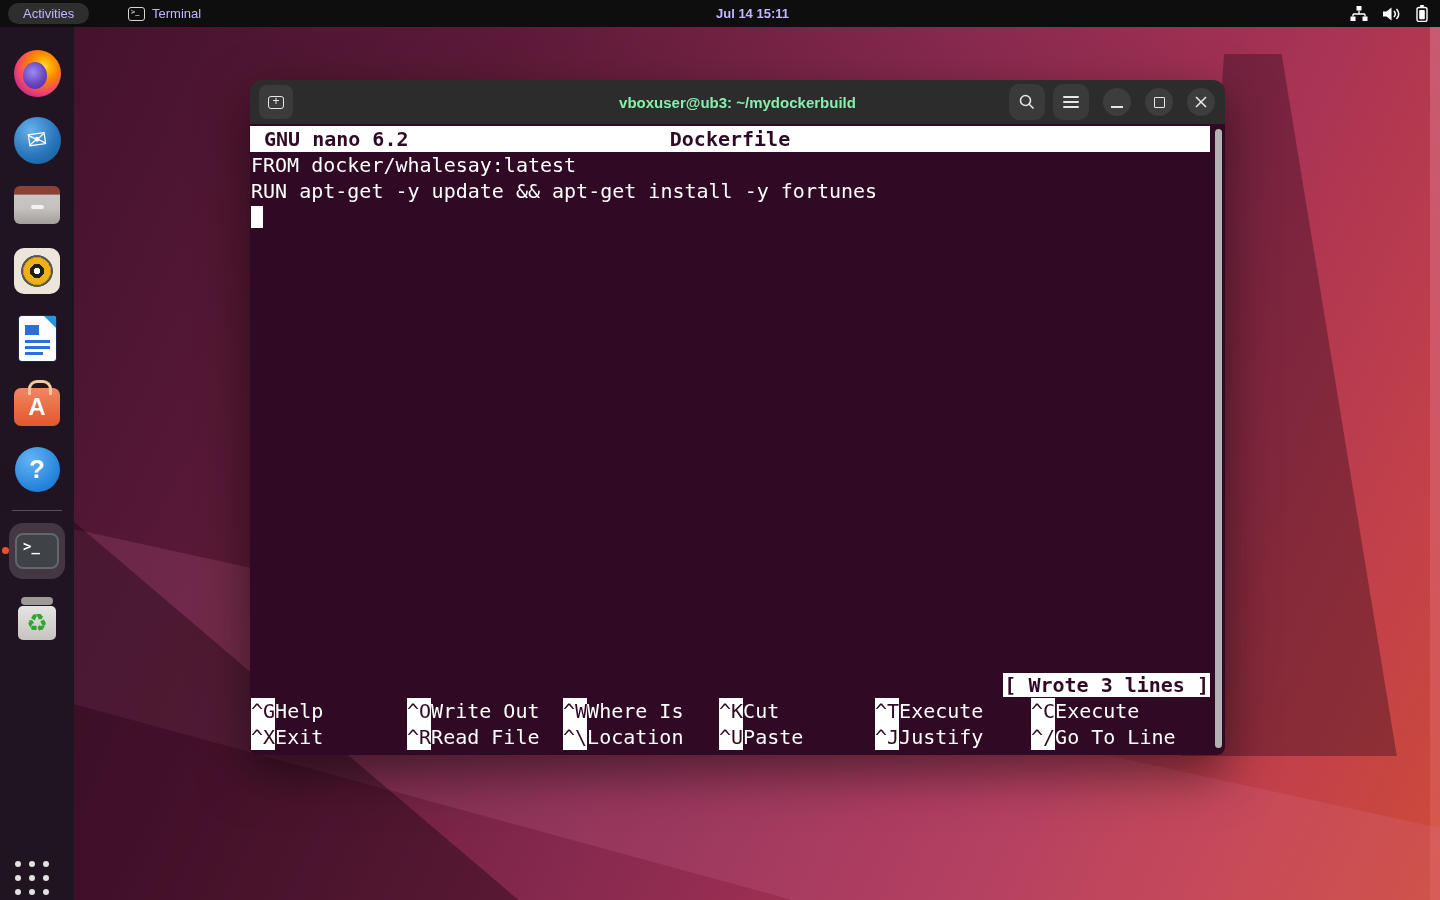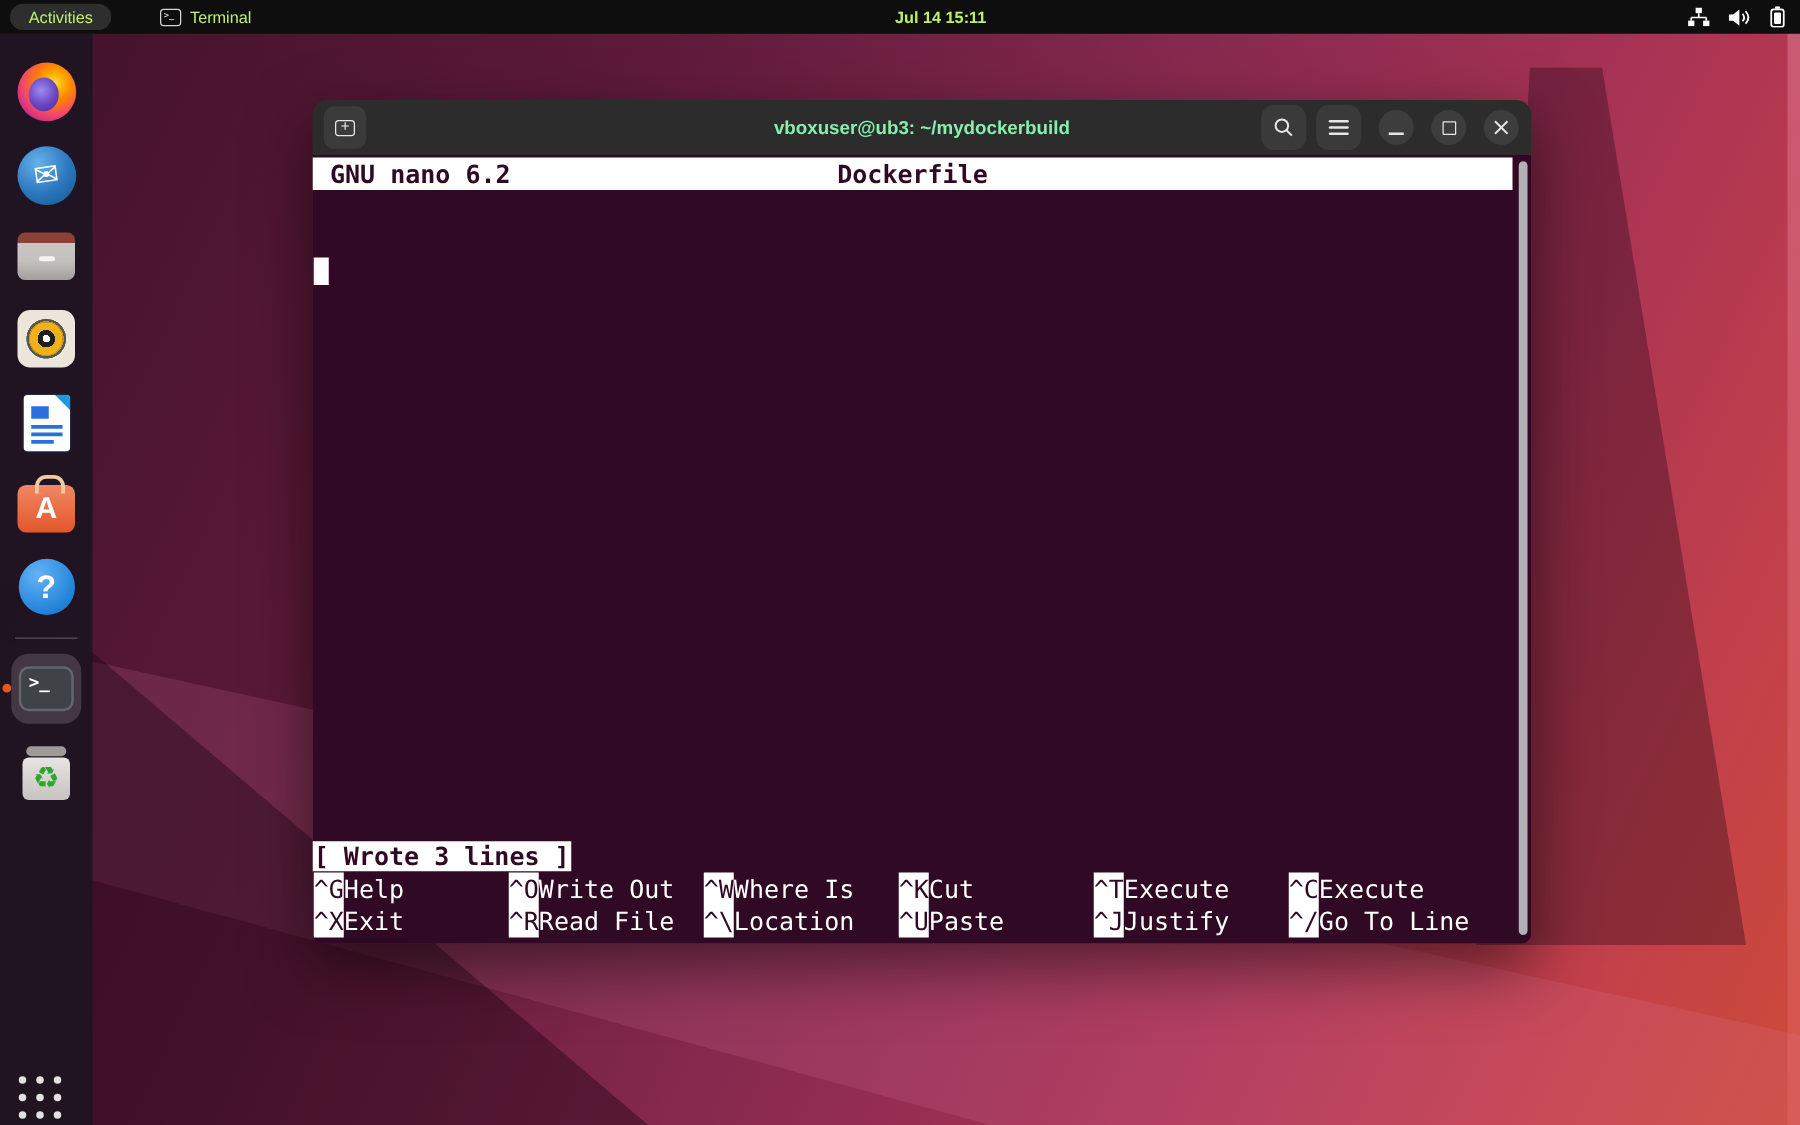--- a/index.html
+++ b/index.html
@@ -15,21 +15,21 @@
     clip-path:polygon(0 57%,0 76%,55% 100%,100% 100%,100% 92%); }
   .facet.dark-bl { background:rgba(24,3,17,.40);
     clip-path:polygon(0 51%,36% 100%,0 100%); }
   .facet.dark-tr { background:rgba(30,6,22,.34);
     clip-path:polygon(85% 6%,89% 6%,97% 84%,82% 84%); }
   .edge-sliver { position:absolute; right:0; top:0; width:10px; height:100%;
     background:linear-gradient(180deg,rgba(255,170,195,.30),rgba(255,140,150,.18)); }
 
   
   .topbar { position:absolute; top:0; left:0; width:1440px; height:27px;
-    background:#0e0e0e; color:#bef264; z-index:50; font-size:13px; }
+    background:#0e0e0e; color:#c4b5fd; z-index:50; font-size:13px; }
   .activities-pill { position:absolute; left:8px; top:3px; height:21px; padding:0 15px;
     background:#2e2e2e; border-radius:12px; display:flex; align-items:center; }
   .focused-app { position:absolute; left:117px; top:0; height:27px; display:flex;
     align-items:center; gap:7px;margin-left:11px; }
   .mini-term { width:17px; height:14px; border:1px solid #d6d6d6; border-radius:3px;
     position:relative; }
   .mini-term::after { content:">_"; position:absolute; left:2px; top:0px;
     font:bold 7px "DejaVu Sans Mono",monospace; color:#d6d6d6; }
   .clock { position:absolute; left:716px; top:0; height:27px; display:flex;
     align-items:center; font-weight:bold; }
@@ -128,21 +128,21 @@
     font:20px/26px "DejaVu Sans Mono","Liberation Mono",monospace; color:#fff; }
   .nano-header { position:absolute; left:0; top:2px; width:960px; height:26px;
     background:#fff; color:#300a24; font-weight:bold; }
   .nano-version { position:absolute; left:14px; top:0; }
   .nano-filename { position:absolute; left:0; width:100%; text-align:center; top:0; }
   .buf-line { position:absolute; left:1px; white-space:pre; }
   .line-1 { top:28px; } .line-2 { top:54px; } .line-3 { top:80px; }
   .cursor { display:inline-block; width:12px; height:22px; background:#fff;
     vertical-align:-4px; }
   .nano-status { position:absolute; left:0; width:960px; bottom:57px; height:26px;
-    text-align:left; }
+    text-align:right; }
   .nano-status span { background:#fff; color:#300a24; font-weight:bold; padding:0 1px; }
   .sc-row { position:absolute; left:1px; width:960px; height:26px; display:flex; }
   .sc-row.r1 { bottom:31px; } .sc-row.r2 { bottom:5px; }
   .sc-col { width:156px; display:flex; }
   .sc-key { display:inline-block; min-width:24px; background:#fff; color:#300a24; }
   .sc-lbl { }
   .scrollbar { position:absolute; right:3px; top:5px; bottom:7px; width:7px;
     background:#b3b1b3; border-radius:4px; }
 </style>
 </head>
@@ -278,20 +278,22 @@
         </div>
       </div>
     </div>
 
     <div class="term-body">
       <div class="nano-header">
         <span class="nano-version">GNU nano 6.2</span>
         <span class="nano-filename">Dockerfile</span>
       </div>
 
+      <div class="buf-line line-1">FROM docker/whalesay:latest</div>
+      <div class="buf-line line-2">RUN apt-get -y update &amp;&amp; apt-get install -y fortunes</div>
       <div class="buf-line line-3"><span class="cursor"></span></div>
 
       <div class="nano-status">
         <span>[ Wrote 3 lines ]</span>
       </div>
 
       <div class="sc-row r1">
         <div class="sc-col">
             <span class="sc-key">^G</span>
             <span class="sc-lbl">Help</span>

